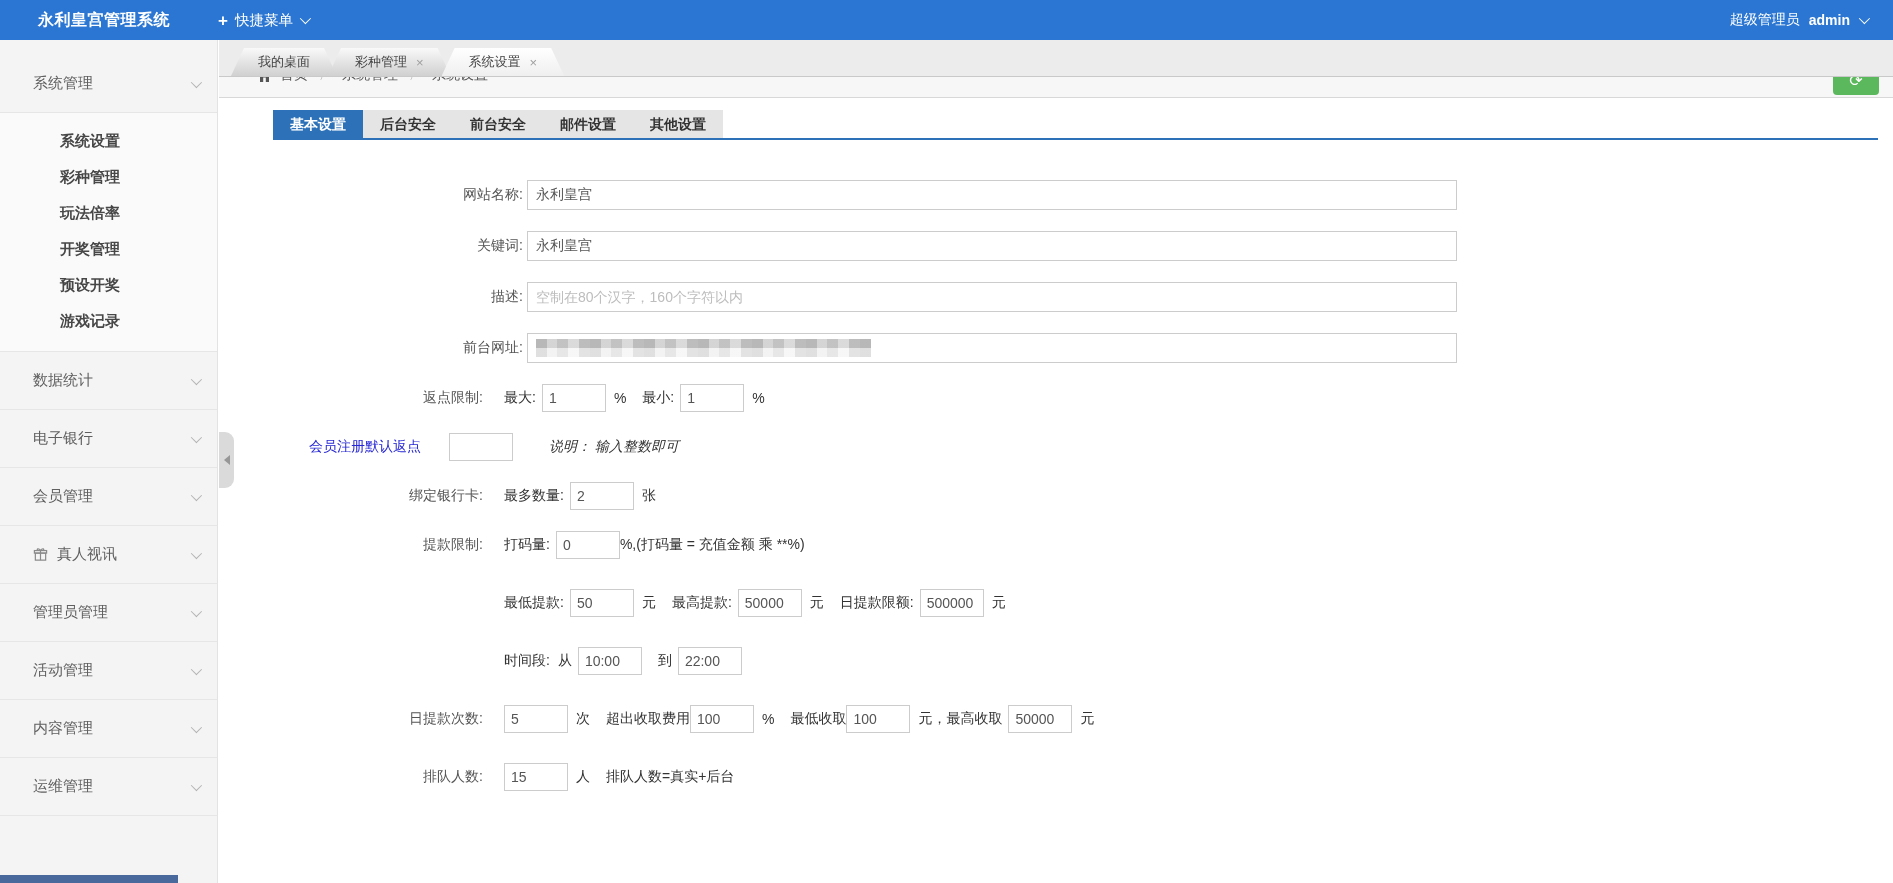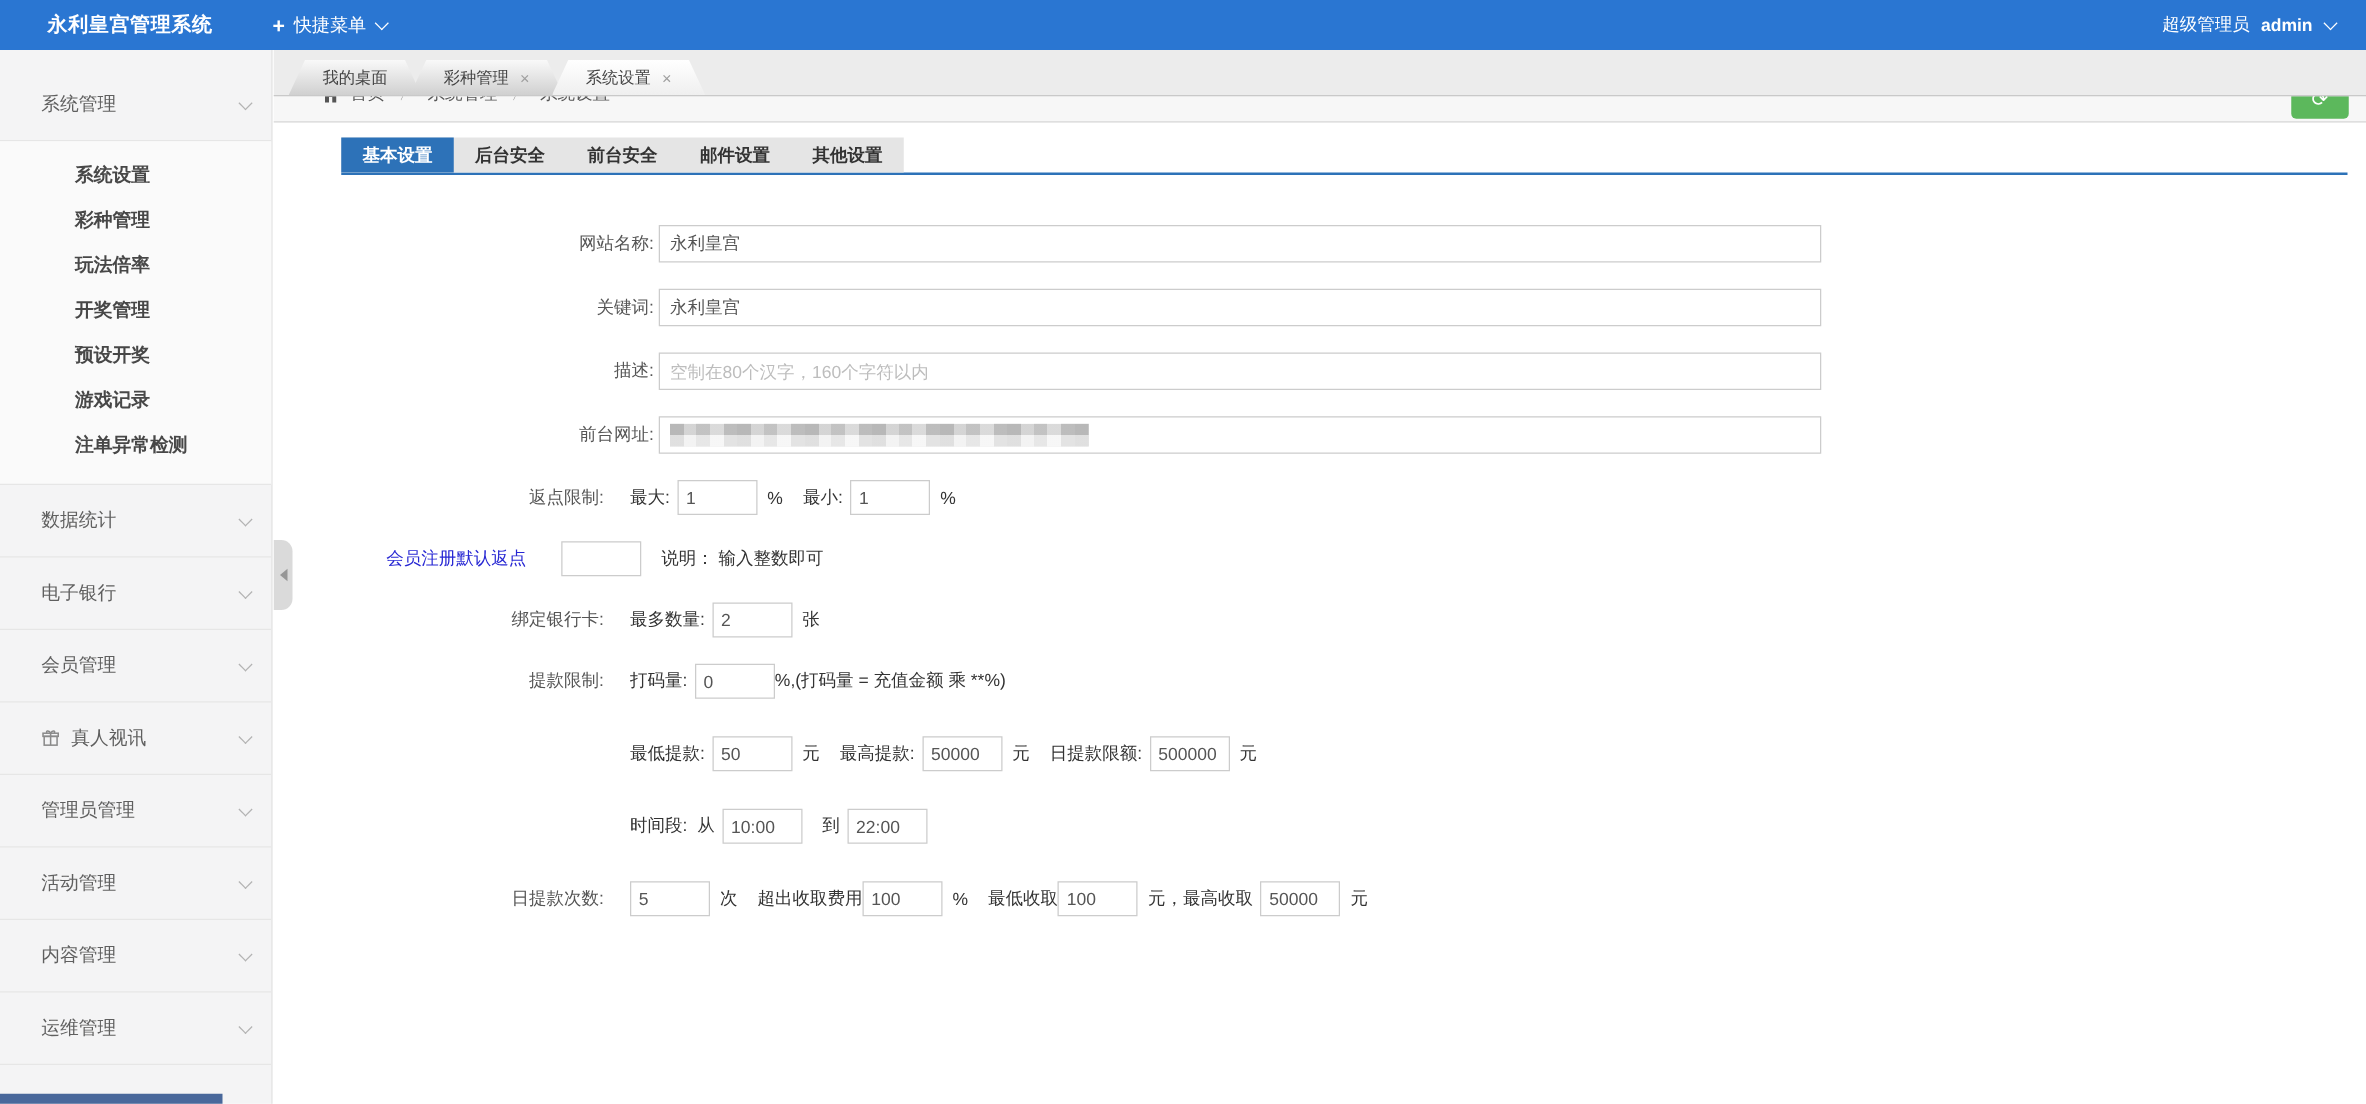--- a/index.html
+++ b/index.html
@@ -117,21 +117,20 @@
     <span class="chev"></span>
   </div>
   <div class="side-sep"></div>
   <div class="submenu">
     <div class="subitem">系统设置</div>
     <div class="subitem">彩种管理</div>
     <div class="subitem">玩法倍率</div>
     <div class="subitem">开奖管理</div>
     <div class="subitem">预设开奖</div>
     <div class="subitem">游戏记录</div>
-    <div class="subitem">注单异常检测</div>
   </div>
   <div class="side-group">
     <span>数据统计</span>
     <span class="chev"></span>
   </div>
   <div class="side-sep"></div>
   <div class="side-group">
     <span>电子银行</span>
     <span class="chev"></span>
   </div>
@@ -268,21 +267,21 @@
           <span class="t mr6 ml16">最小:</span>
           <input class="inp inp-sm" value="1" style="">
           <span class="t ml8">%</span>
         </div>
       </div>
 
       <div class="row">
         <div class="lbl-c blue">会员注册默认返点</div>
         <div class="cc" style="flex-wrap:nowrap; align-items:center;">
           <input class="inp inp-sm" value="" style="">
-          <span class="t" style="margin-left:16px;">说明： 输入整数即可</span>
+          <span class="t" style="margin-left:36px;font-style:italic;">说明： 输入整数即可</span>
         </div>
       </div>
 
       <div class="row">
         <div class="lbl-b">绑定银行卡:</div>
         <div class="cb">
           <span class="t mr6">最多数量:</span>
           <input class="inp inp-sm" value="2" style="">
           <span class="t ml8">张</span>
         </div>
@@ -332,16 +331,24 @@
           <input class="inp inp-sm" value="100" style="">
           <span class="t ml8">%</span>
           <span class="t ml16">最低收取</span>
           <input class="inp inp-sm" value="100" style="">
           <span class="t ml8">元，最高收取</span>
           <input class="inp inp-sm" style="margin-left: 6px;" value="50000">
           <span class="t ml8">元</span>
         </div>
       </div>
 
+      <div class="row tall">
+        <div class="lbl-b">排队人数:</div>
+        <div class="cb">
+          <input class="inp inp-sm" value="15" style="">
+          <span class="t ml8">人</span>
+          <span class="t ml16">排队人数=真实+后台</span>
+        </div>
+      </div>
 
     </div>
   </div>
 </div>
 
 </body></html>

